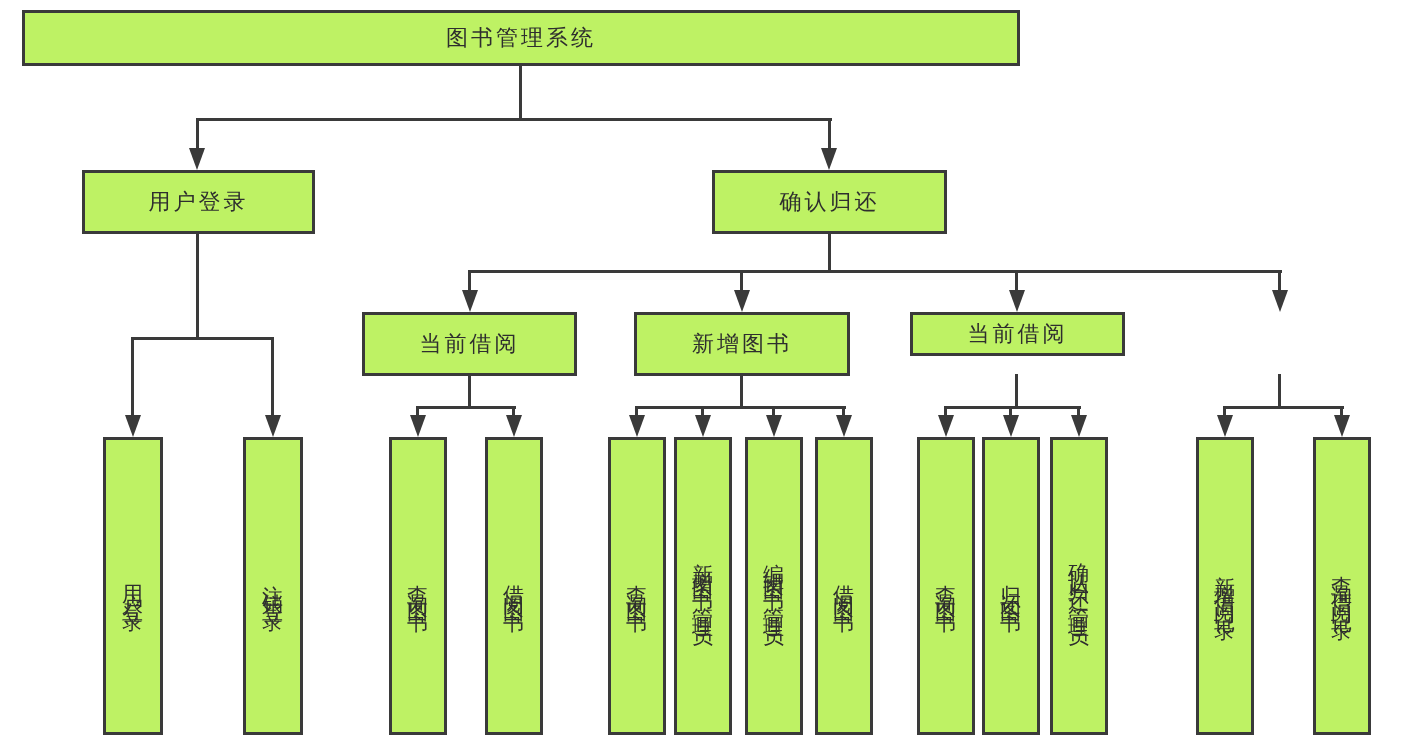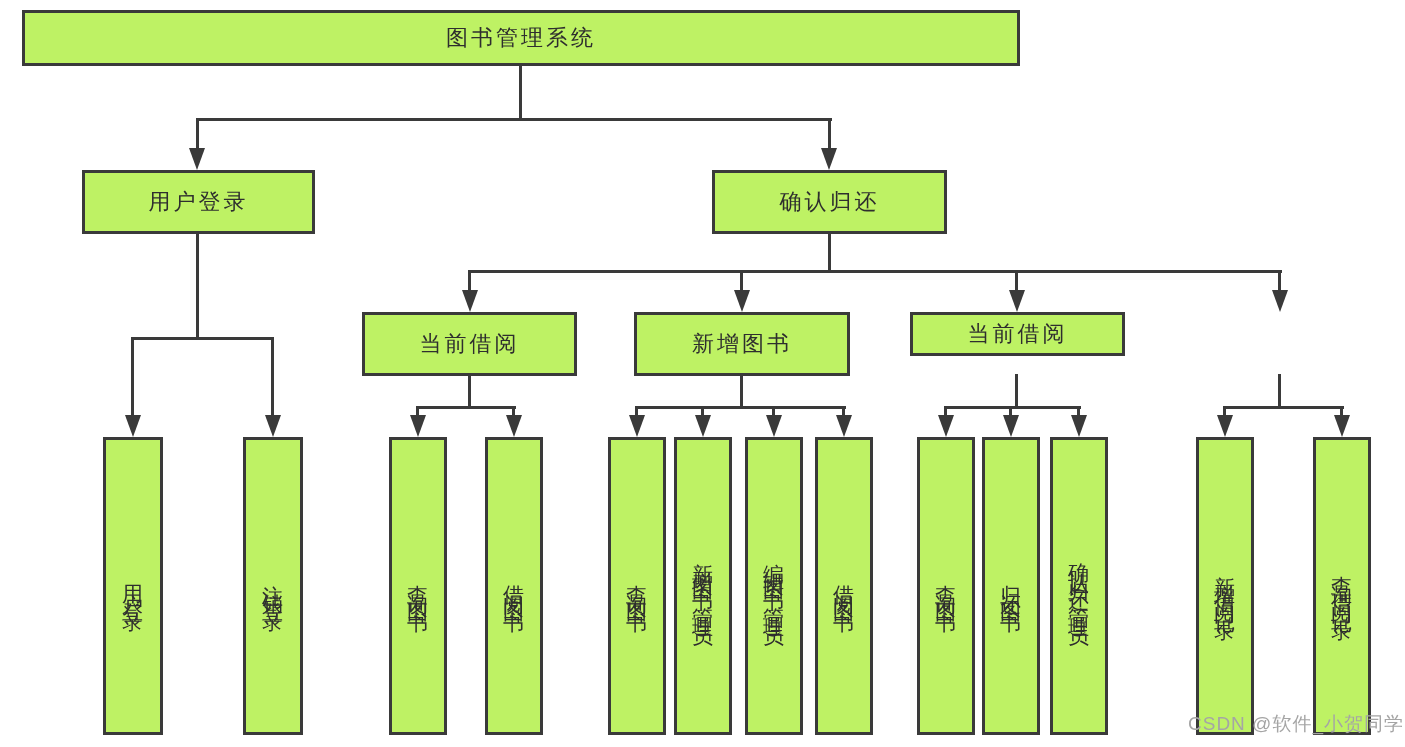--- a/index.html
+++ b/index.html
@@ -137,15 +137,14 @@
     <span class="vt">确认归还（管理员）</span>
   </div>
 
   <div class="node v" style="left:1196px;top:437px;width:58px;height:298px">
     <span class="vt">新增借阅记录</span>
   </div>
   <div class="node v" style="left:1313px;top:437px;width:58px;height:298px">
     <span class="vt">查询借阅记录</span>
   </div>
 
-  <div class="watermark">CSDN @软件_小贺同学</div>
 
 </div>
 
 </body></html>

